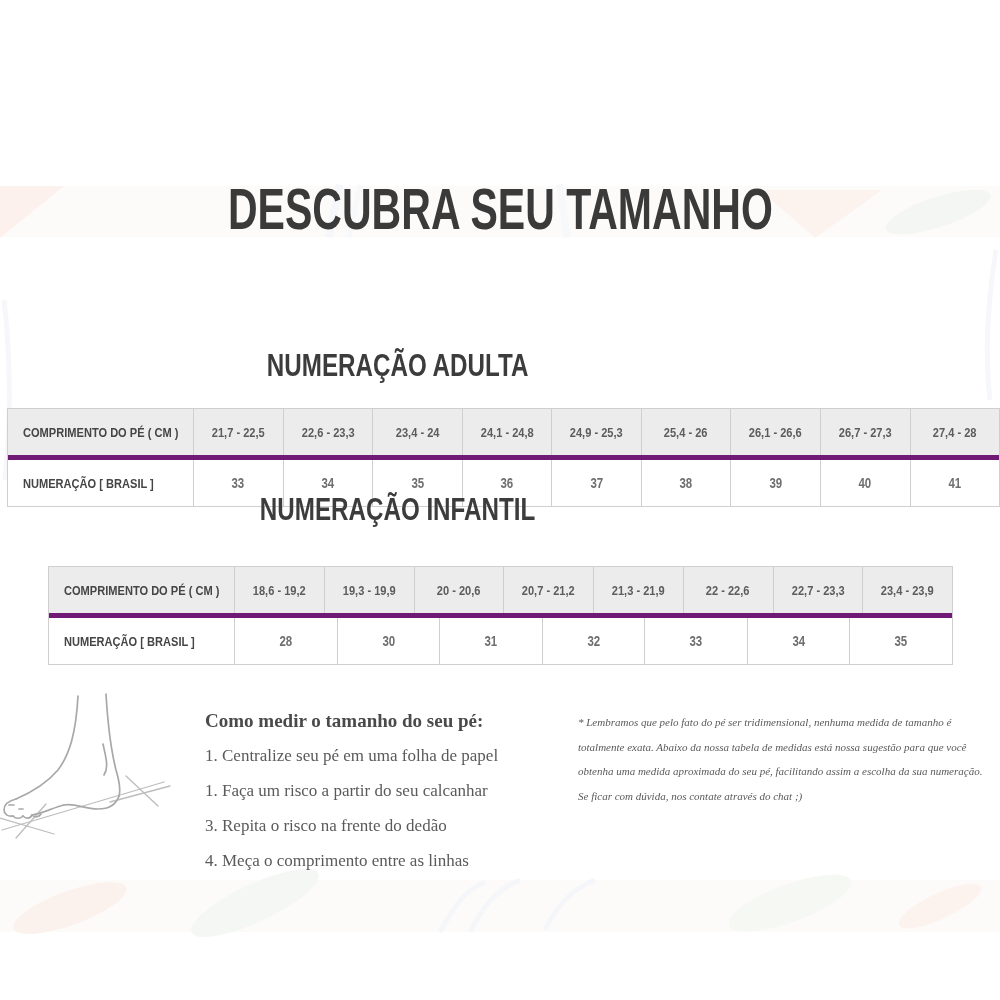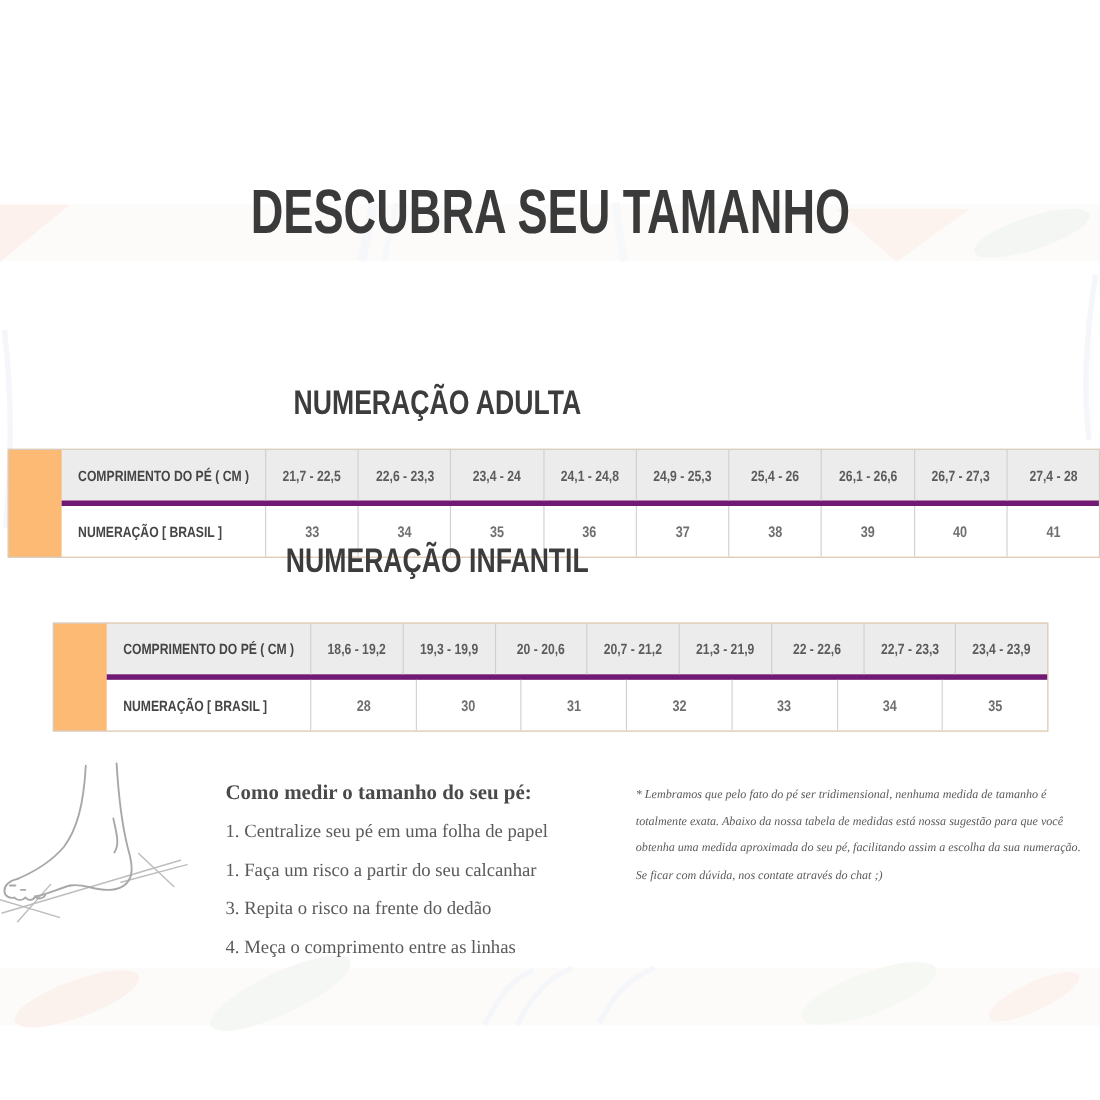--- a/index.html
+++ b/index.html
@@ -9,36 +9,36 @@
   }
   .deco{position:absolute;left:0;top:0;width:1000px;height:1000px;z-index:0;}
   .content{position:absolute;left:0;top:0;width:1000px;height:1000px;z-index:1;}
 
   
   .cond{display:inline-block;white-space:nowrap;transform:scaleX(.82);}
   .cond-c{transform-origin:center;}
   .cond-l{transform-origin:left center;}
 
   .page-title{
-    position:absolute;top:160px;left:0;width:1000px;text-align:center;
+    position:absolute;top:176px;left:0;width:1000px;text-align:center;
     font-size:57px;font-weight:bold;color:#3a3a3a;letter-spacing:0;
   }
   .page-title .cond{transform:scaleX(.72);}
 
   .section-heading{
     position:absolute;left:0;width:796px;text-align:center;
     font-size:31px;font-weight:bold;color:#3c3c3c;
   }
   .section-heading .cond{transform:scaleX(.78);}
   .heading-adult{top:348px;}
   .heading-infant{top:492px;}
 
   .size-table{
     position:absolute;box-sizing:border-box;
-    border:1px solid #cfcfcf;background:#fdba74;padding-left:48px;
+    border:1px solid #cfcfcf;background:#8b5cf6;
   }
   .table-adult{top:408px;left:7px;width:993px;}
   .table-infant{top:566px;left:48px;width:905px;}
   .t-row{display:flex;height:46px;}
   .t-row.header{background:#ececec;}
   .t-row.data{background:#ffffff;border-top:5px solid #701a75;justify-content:space-between;}
   .label-cell{
     flex:0 0 185px;width:185px;display:flex;align-items:center;
     padding-left:15px;box-sizing:border-box;
   }

